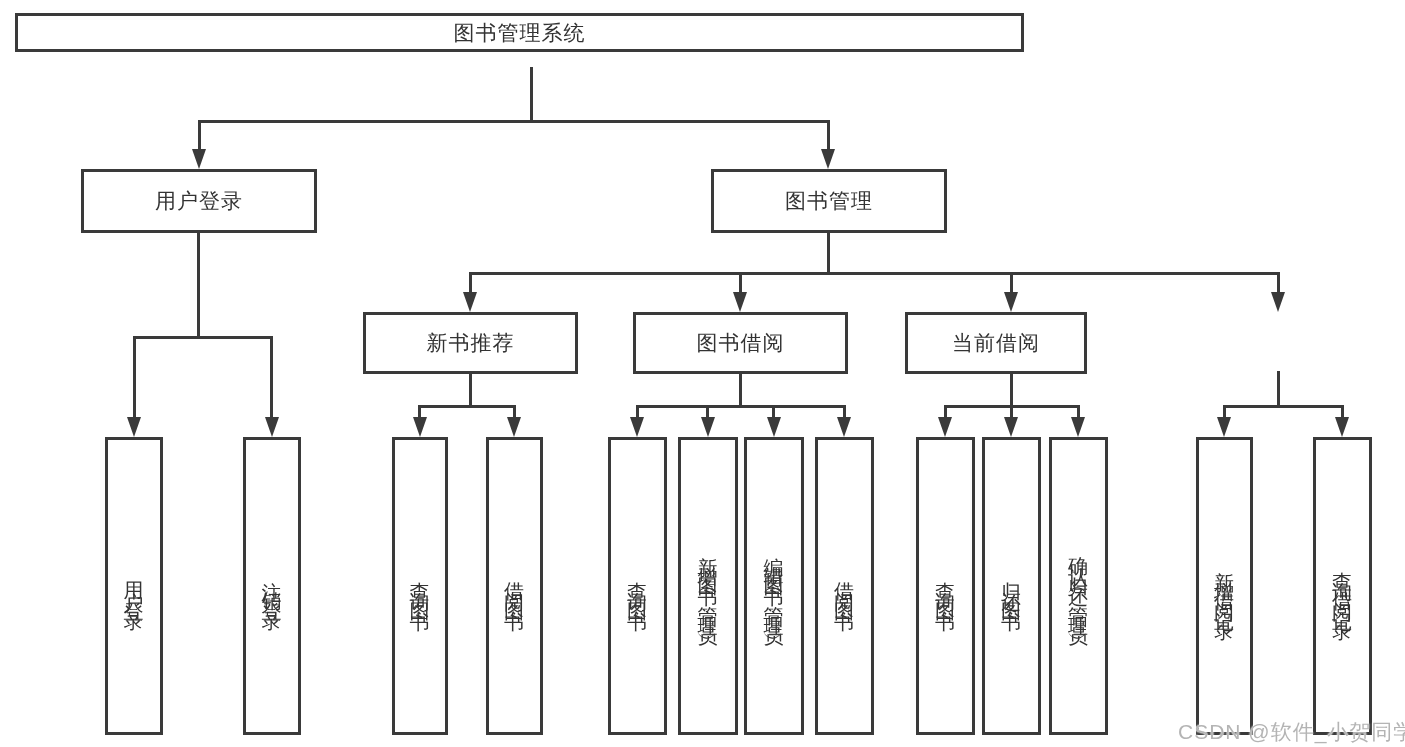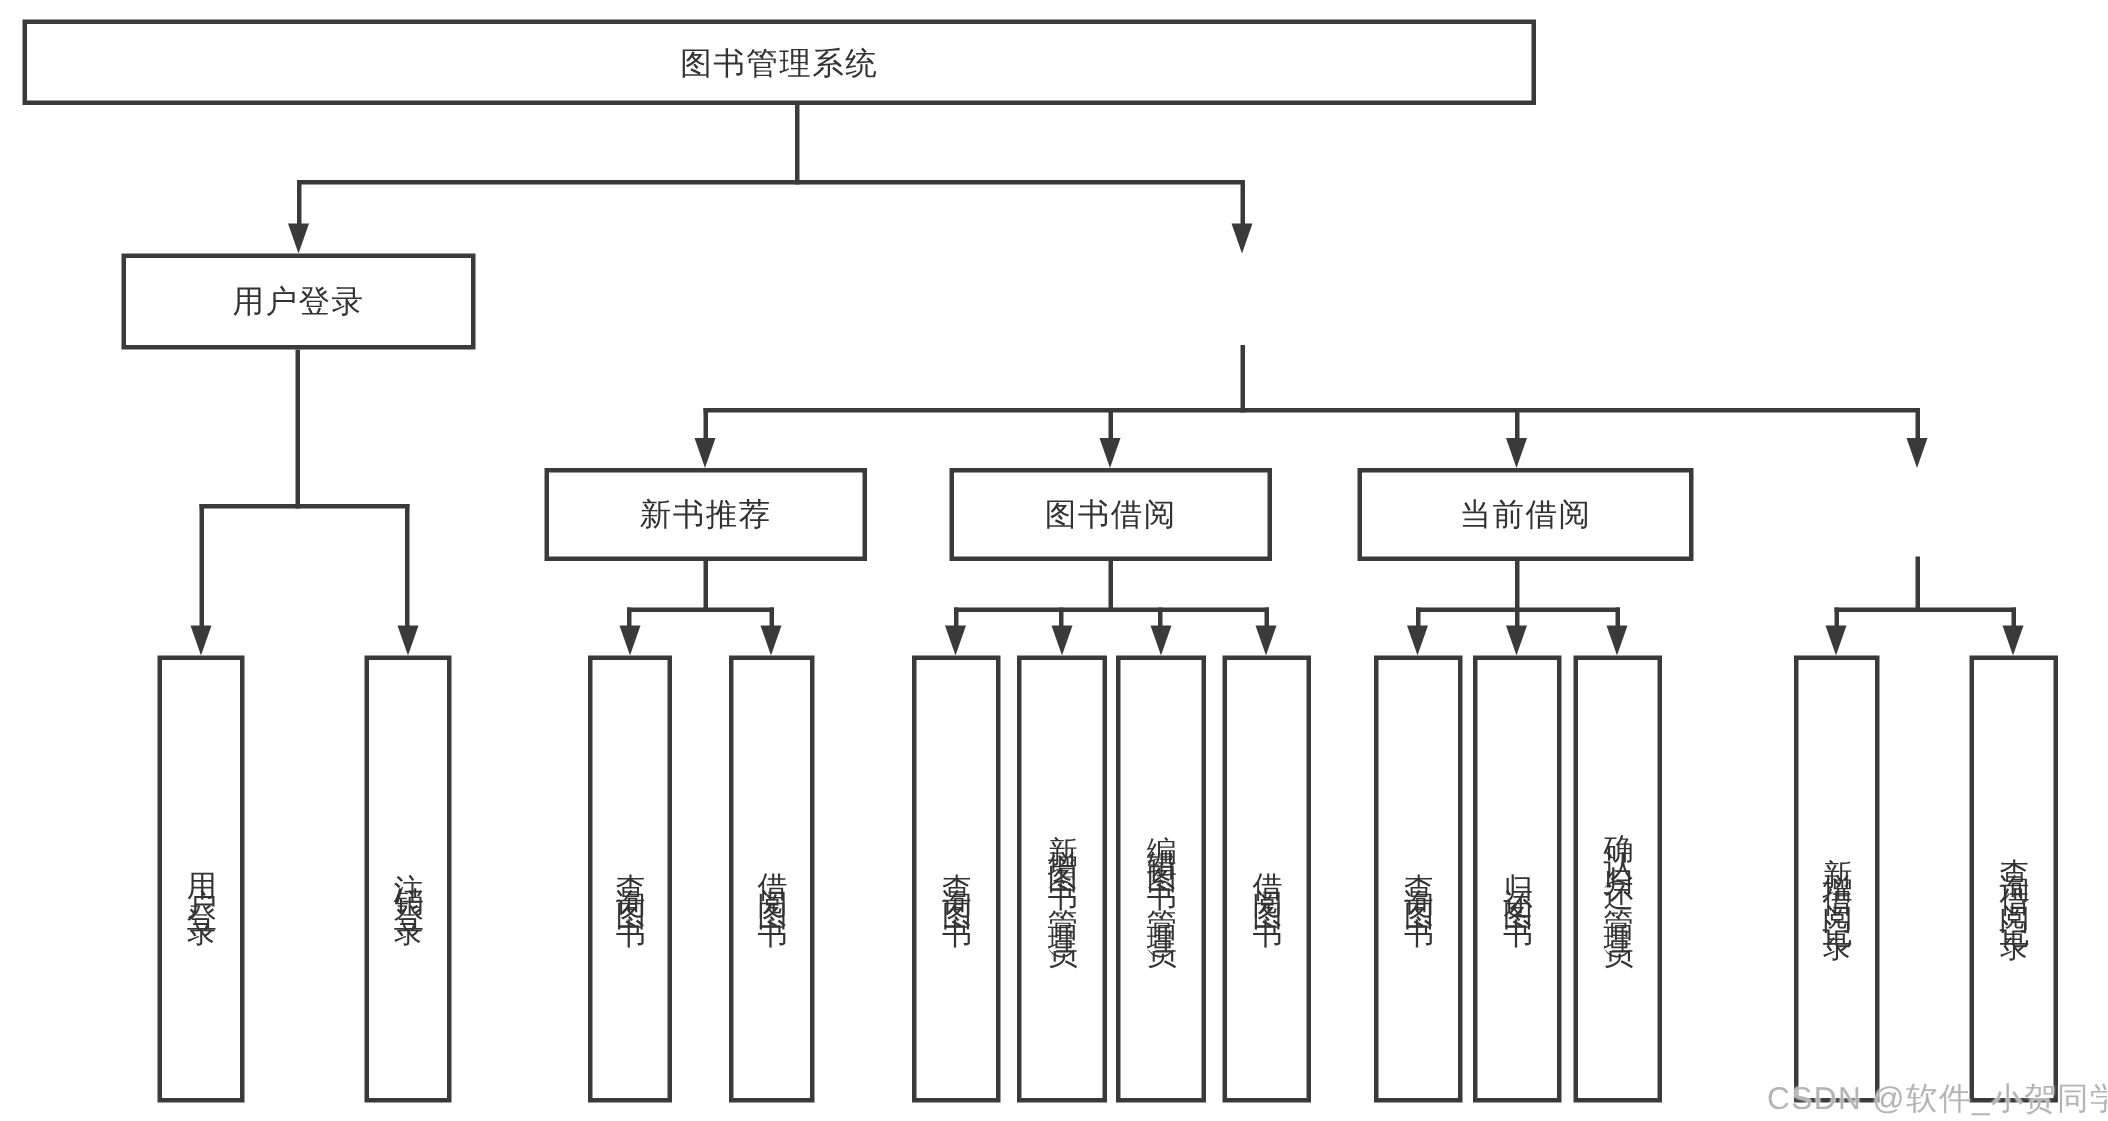--- a/index.html
+++ b/index.html
@@ -84,27 +84,28 @@
       <div class="arr" style="left: 701px; top: 417px;"></div>
       <div class="arr" style="left: 767px; top: 417px;"></div>
       <div class="arr" style="left: 837px; top: 417px;"></div>
       <div class="arr" style="left: 938px; top: 417px;"></div>
       <div class="arr" style="left: 1004px; top: 417px;"></div>
       <div class="arr" style="left: 1071px; top: 417px;"></div>
       <div class="arr" style="left: 1217px; top: 417px;"></div>
       <div class="arr" style="left: 1335px; top: 417px;"></div>
     </div>
 
-  <div class="box hbox" style="left:15px;top:13px;width:1009px;height:57px">图书管理系统</div>
+  <div class="box hbox" style="left:15px;top:13px;width:1009px;height:39px">图书管理系统</div>
 
   <div class="box hbox" style="left:81px;top:169px;width:236px;height:64px">用户登录</div>
+  <div class="box hbox" style="left:711px;top:169px;width:236px;height:64px">图书管理</div>
 
   <div class="box hbox" style="left:633px;top:312px;width:215px;height:62px">图书借阅</div>
   <div class="box hbox" style="left:363px;top:312px;width:215px;height:62px">新书推荐</div>
-  <div class="box hbox" style="left:905px;top:312px;width:224px;height:62px">当前借阅</div>
+  <div class="box hbox" style="left:905px;top:312px;width:182px;height:62px">当前借阅</div>
 
   <div class="box vbox" style="left:105px;width:58px">用户登录</div>
   <div class="box vbox" style="left:243px;width:58px">注销登录</div>
 
   <div class="box vbox" style="left:392px;width:56px">查询图书</div>
   <div class="box vbox" style="left:486px;width:57px">借阅图书</div>
 
   <div class="box vbox" style="left:608px;width:59px">查询图书</div>
   <div class="box vbox" style="left:678px;width:60px">新增图书（管理员）</div>
   <div class="box vbox" style="left:744px;width:60px">编辑图书（管理员）</div>

